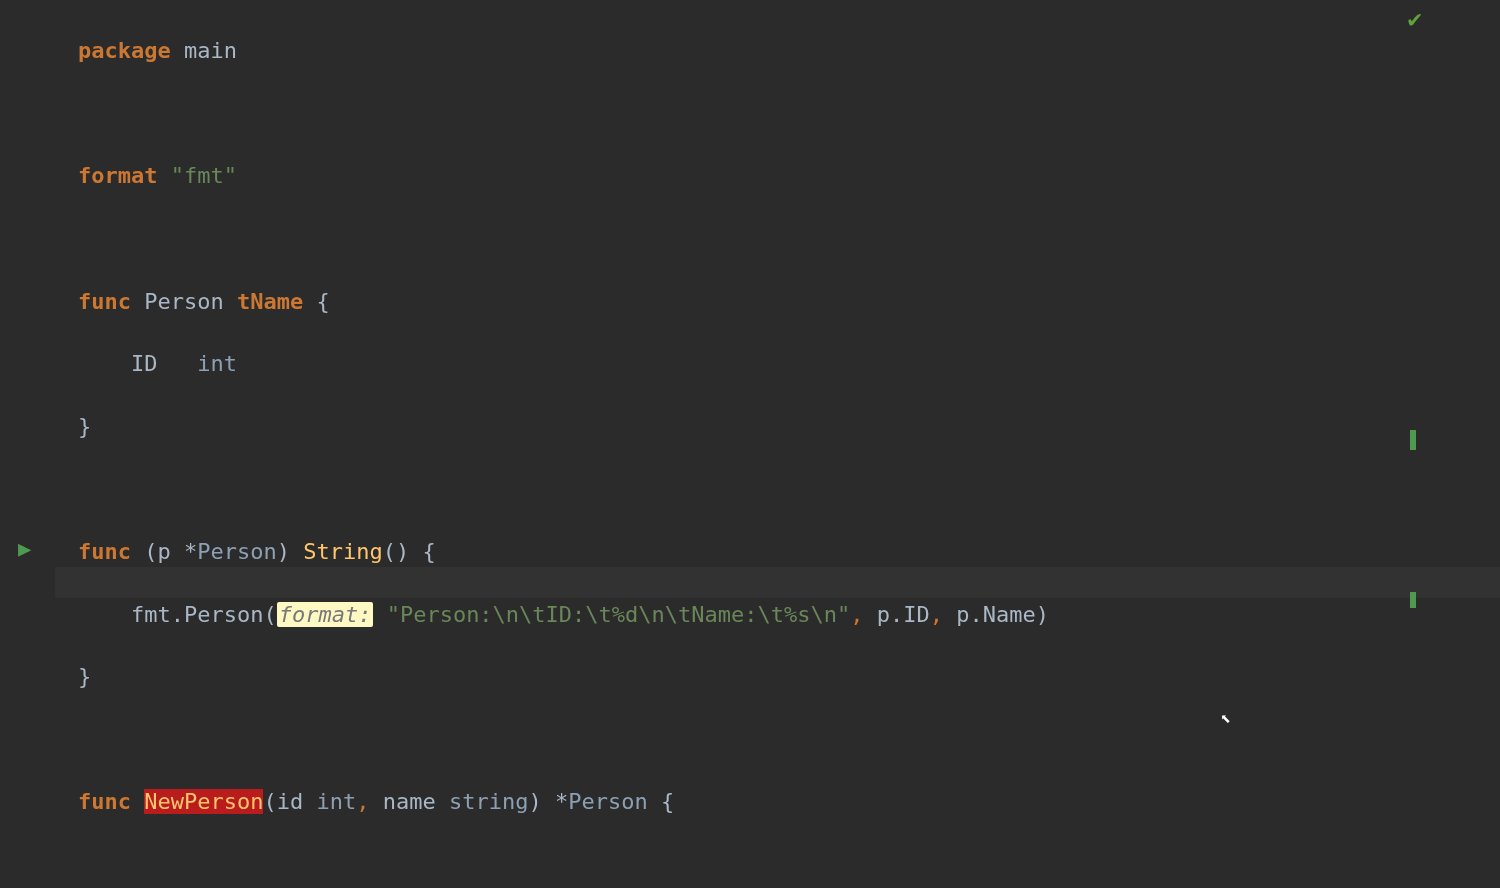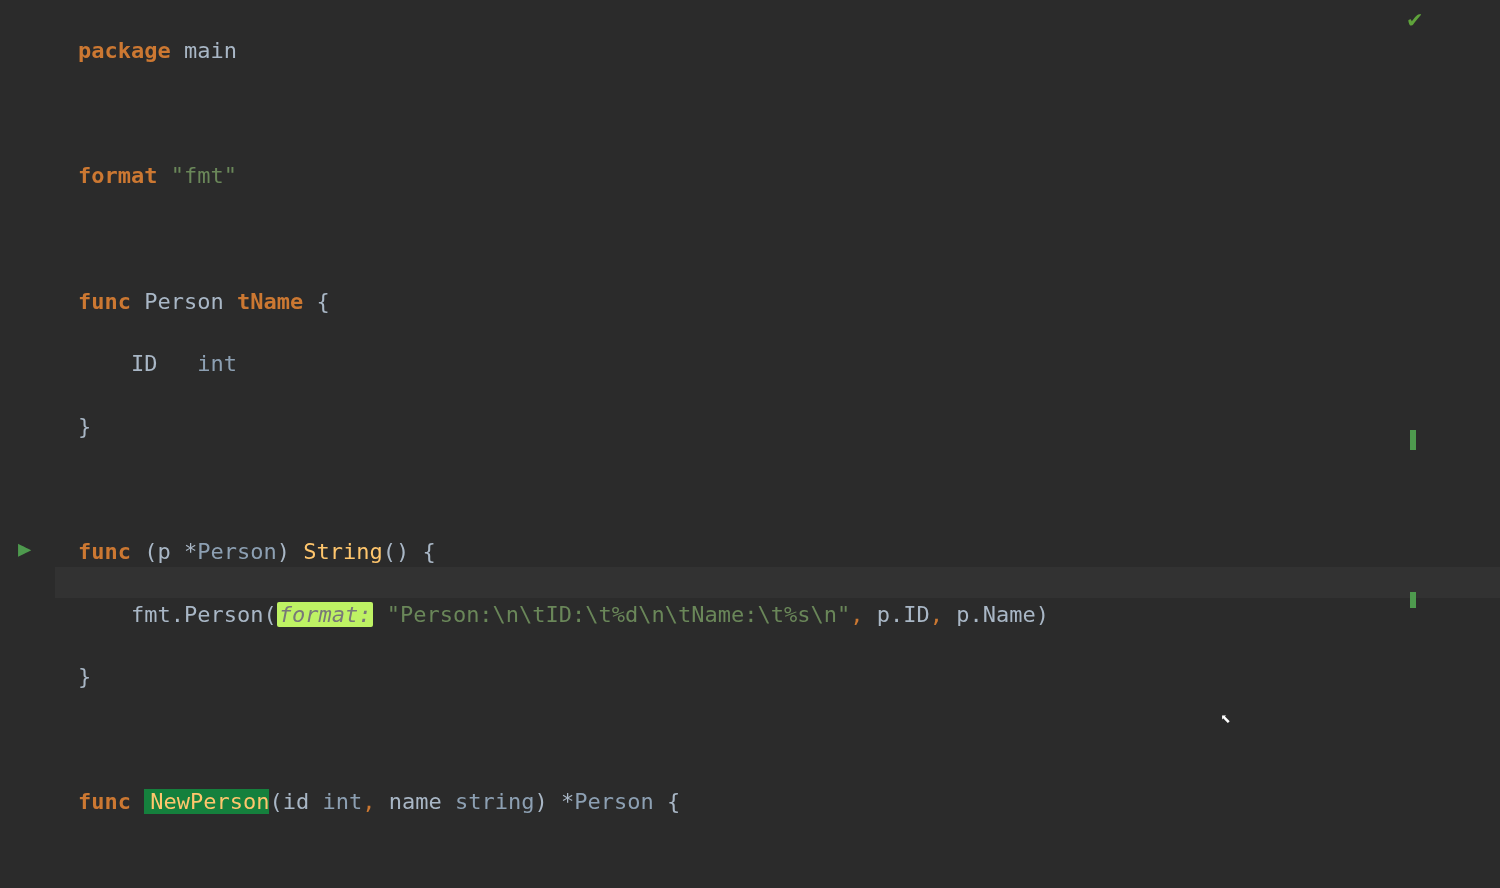--- a/index.html
+++ b/index.html
@@ -33,23 +33,23 @@
     top: 4px;
     white-space: pre;
     line-height: 31.3px;
   }
   .line { display: block; height: 31.3px; }
   .kw { color: #cc7832; font-weight: bold; }    
   .ident { color: #a9b7c6; }
   .type { color: #8da0b3; }   
   .typename { color: #8da0b3; } 
   .funcname { color: #ffc66d; }
-  .funcname-hl { color: #ffc66d; background: #15803d; padding-left: 6px; }
+  .funcname-hl { color: #ffc66d; background: #b91c1c; }
   .str { color: #6a8759; }
-  .param-hint { color: #787878; background: #bef264; font-style: italic; padding: 0 2px; border-radius: 2px;}
+  .param-hint { color: #787878; background: #fef9c3; font-style: italic; padding: 0 2px; border-radius: 2px;}
   .punct { color: #a9b7c6; }
   .comma { color: #cc7832; }
   .line-highlight {
     position: absolute;
     left: 0;
     width: 100%;
     height: 31px;
     background: #323232;
   }
   .checkmark {

